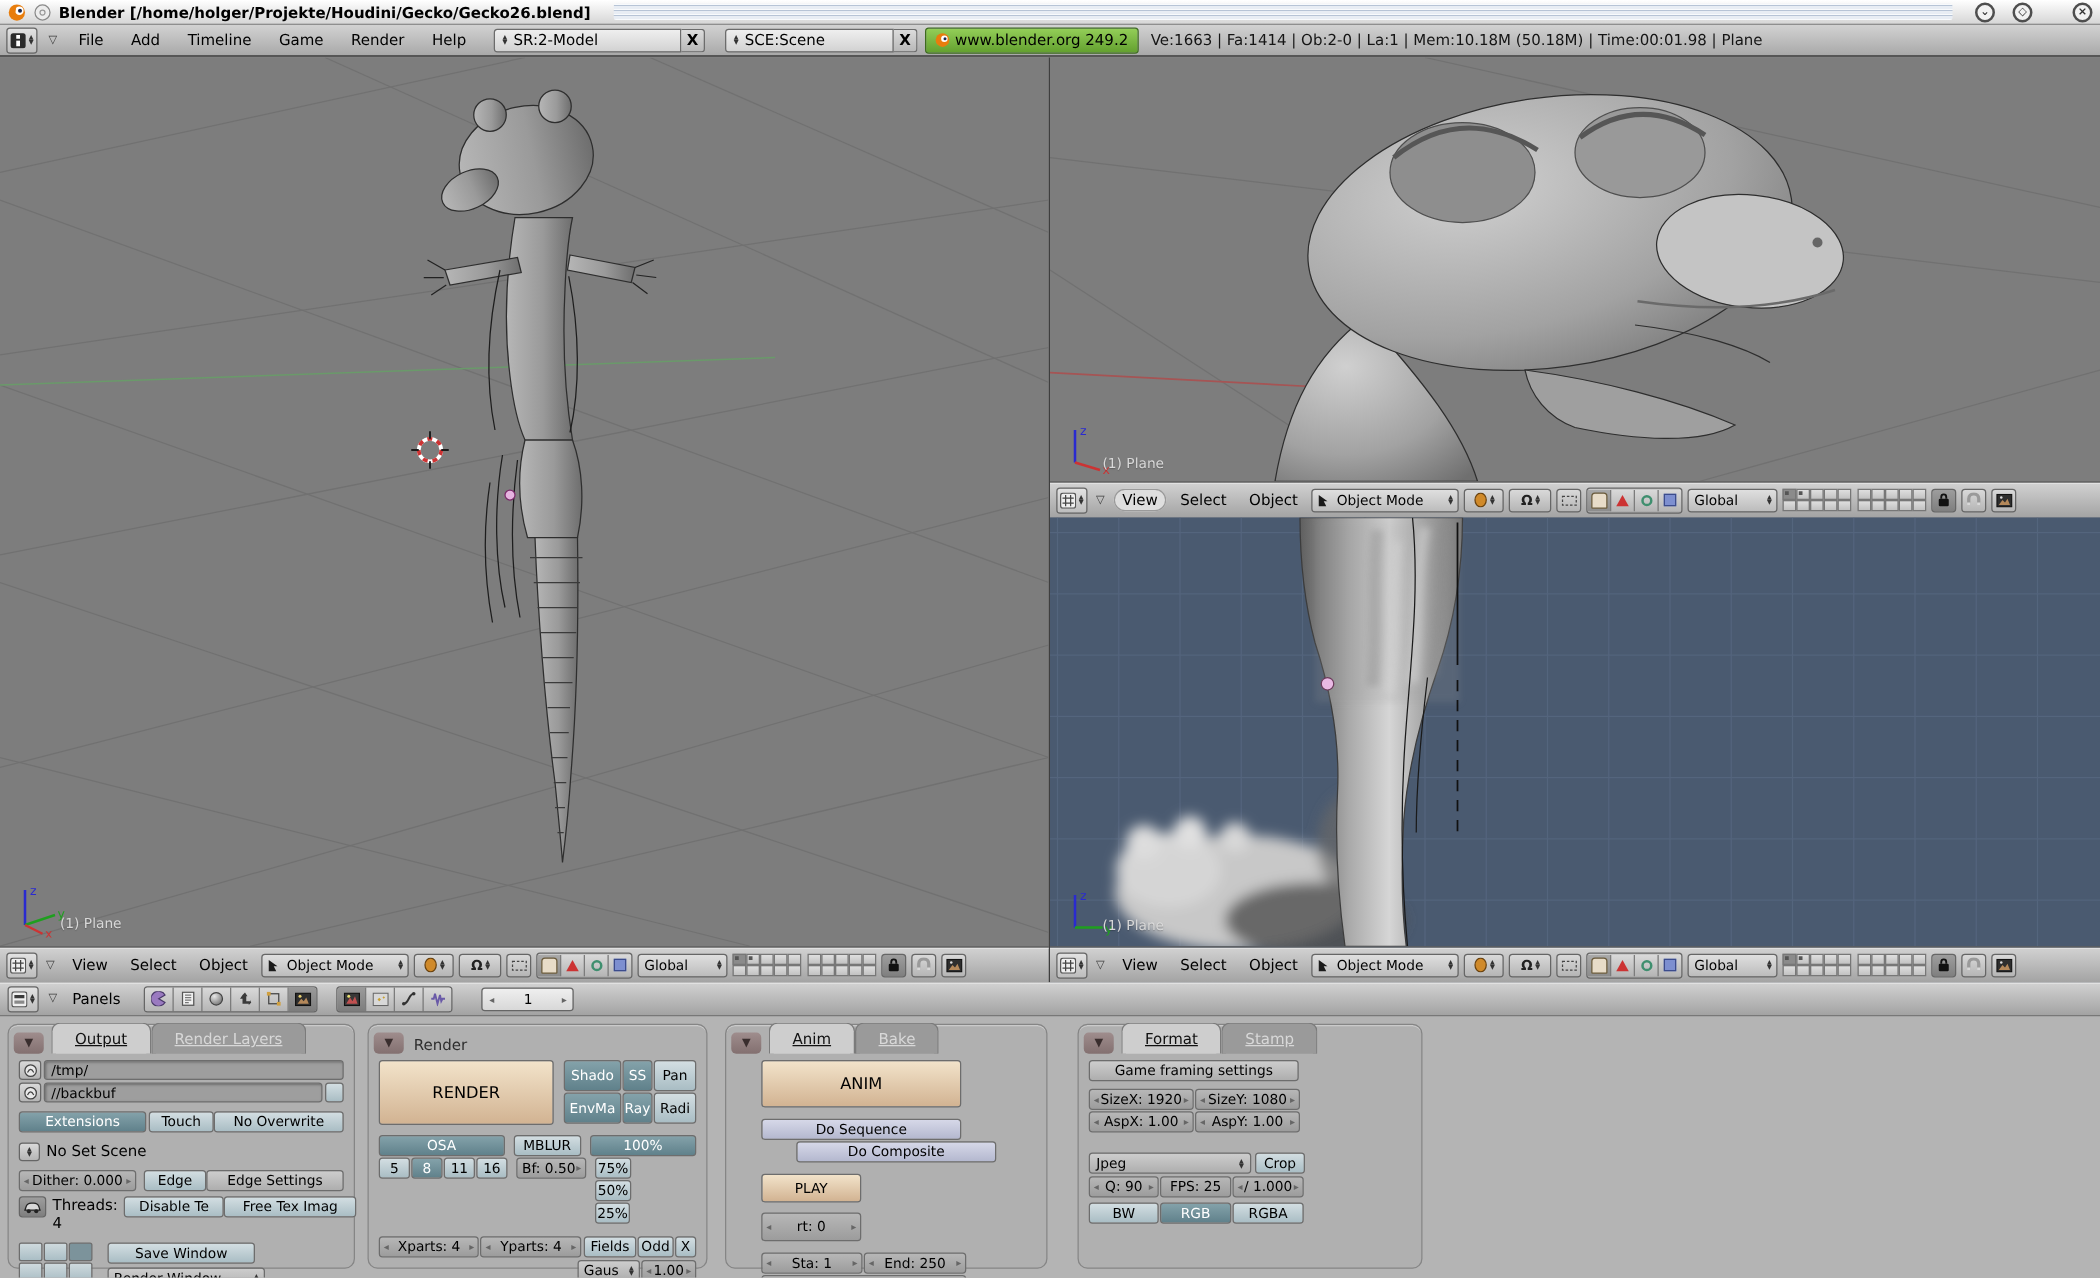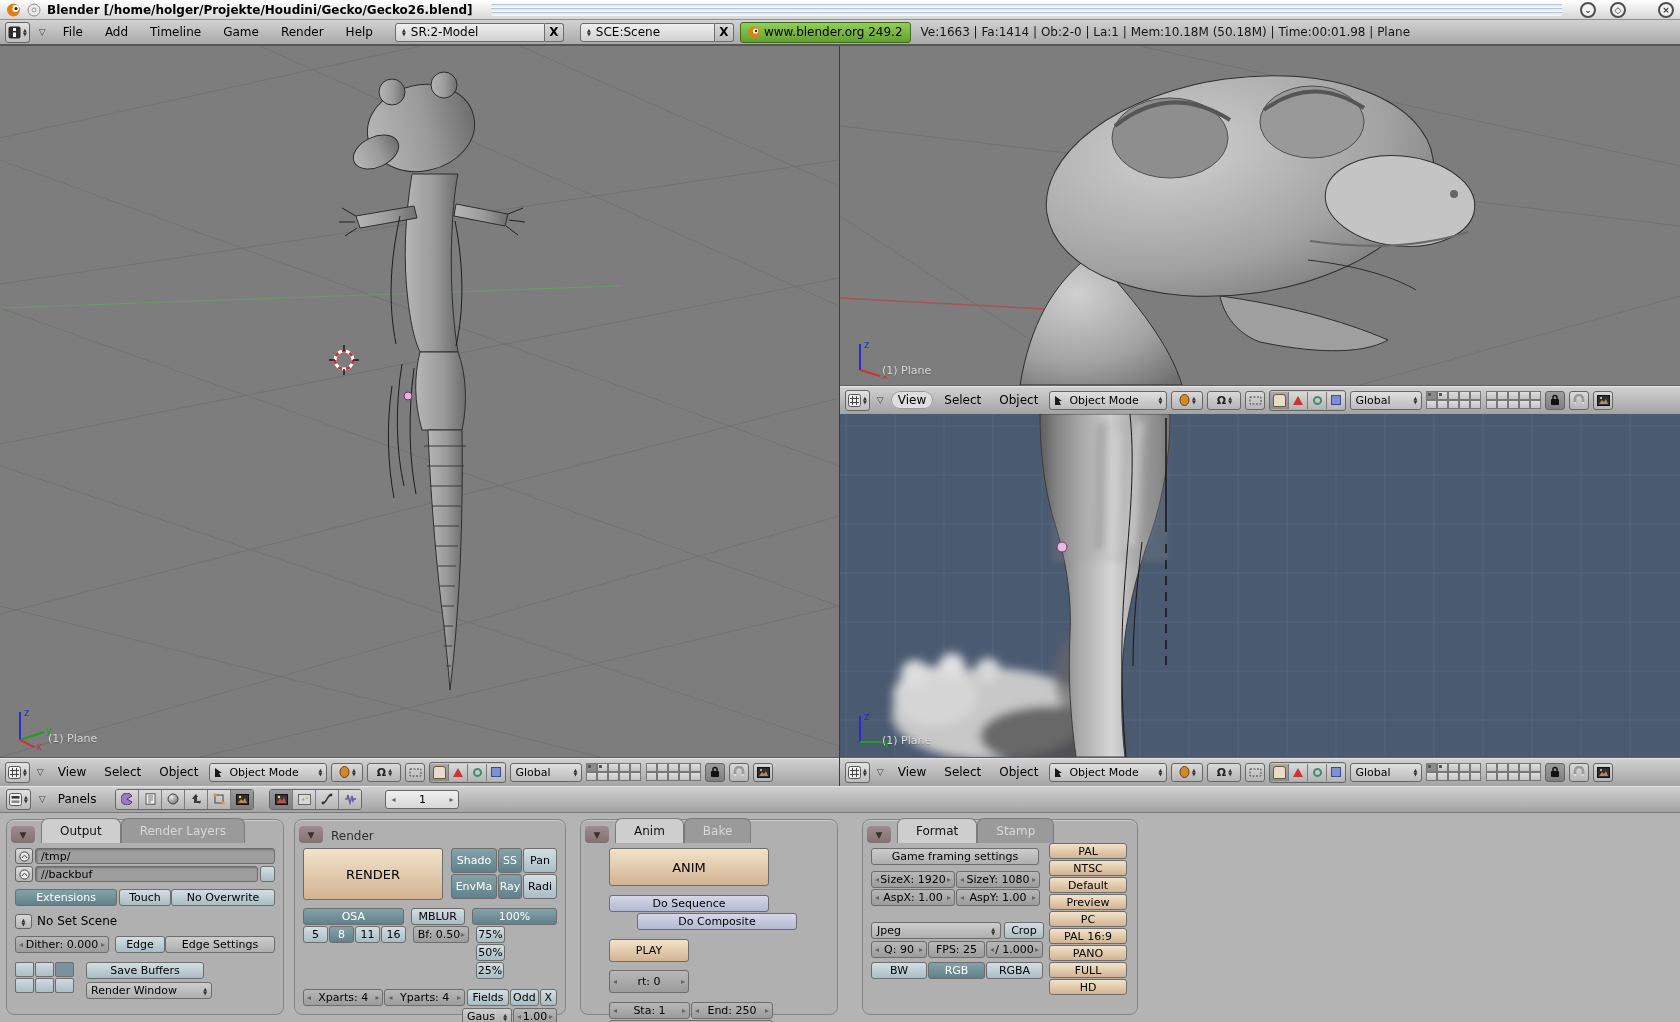--- a/index.html
+++ b/index.html
@@ -86,21 +86,21 @@
   .framefield{display:flex;align-items:center;justify-content:space-between;width:74px;height:19px;margin-left:18px;
     border:1px solid #666;border-radius:3px;background:linear-gradient(#efefef,#d8d8d8);padding:0 5px;box-sizing:border-box;}
   .arrc{font-size:8px;color:#666;}
   
   .panel{position:absolute;top:33px;height:196px;background:#b0b0b0;border:1px solid #858585;border-radius:8px;
     box-shadow:inset 0 1px 0 #cacaca;box-sizing:border-box;}
   .ptabs{display:flex;align-items:flex-end;height:21px;padding:2px 4px 0 4px;gap:0;}
   .coltri{width:24px;height:17px;border-radius:4px;background:linear-gradient(#9f8d8d,#837070);
     display:flex;align-items:center;justify-content:center;color:#3a2e2e;font-size:9px;margin-right:6px;}
   .tab{height:18px;display:flex;align-items:center;justify-content:center;padding:12px 18px;font-size:12px;
-    border:1px solid #7b7b7b;border-bottom:none;border-radius:7px 7px 0 0;box-sizing:border-box;}
+    border:1px solid #7b7b7b;border-bottom:none;border-radius:7px 7px 0 0;box-sizing:border-box;text-decoration:underline;}
   .tab.on{background:#cecece;color:#111;position:relative;z-index:2;}
   .tab.off{background:#9a9a9a;color:#d8d8d8;}
   .ptitle{font-size:12px;color:#2e2e2e;margin-left:2px;}
   .pbody{padding:5px 8px;}
   .row{display:flex;align-items:flex-start;}
   
   .w{display:flex;align-items:center;justify-content:center;height:17px;border:1px solid #6d6d6d;border-radius:3px;
      font-size:11px;box-sizing:border-box;white-space:nowrap;}
   .on1{background:linear-gradient(#84a2aa,#60818b);color:#fff;}
   .off1{background:linear-gradient(#d3dee2,#a9bdc4);color:#000;}
@@ -792,32 +792,46 @@
         <span class="w num" style="width:104px;">
             <span class="arrc">◂</span>
             <span class="val">Dither: 0.000</span>
             <span class="arrc">▸</span>
           </span>
         <span class="row" style="gap:0;">
           <span class="w off1" style="width:50px;">Edge</span>
           <span class="w gray" style="width:110px;">Edge Settings</span>
         </span>
       </div>
+      <div class="row" style="margin-top:4px;gap:5px;">
+        <span class="icbtn dark" style="height:17px;min-width:22px;">
+            <svg width="14" height="10" viewBox="0 0 14 10">
+              <path d="M1,7 L2,4 Q3,1.5 6,1.5 L8,1.5 Q11,1.5 12,4 L13,7 Z" fill="#d8d8d8" stroke="#222"></path>
+              <circle cx="4" cy="8" r="1.6" fill="#222"></circle>
+              <circle cx="10" cy="8" r="1.6" fill="#222"></circle>
+            </svg>
+          </span>
+        <span class="lbl" style="width:66px;">Threads: 4</span>
+        <span class="row" style="gap:0;">
+          <span class="w off1" style="width:80px;">Disable Te</span>
+          <span class="w off1" style="width:106px;">Free Tex Imag</span>
+        </span>
+      </div>
       <div class="row" style="margin-top:9px;gap:12px;align-items:flex-start;">
         <span class="grid9">
           <span class="g9c"></span>
             <span class="g9c"></span>
             <span class="g9c on"></span>
           <span class="g9c"></span>
             <span class="g9c"></span>
             <span class="g9c"></span>
 
         </span>
         <span style="display:flex;flex-direction:column;gap:3px;">
-          <span class="w off1" style="width:118px;">Save Buffers</span>
+          <span class="w off1" style="width:118px;">Save Window</span>
           <span class="w gray" style="width:126px;justify-content:space-between;padding:0 4px;">
             <span>Render Window</span>
               <span class="ud"></span>
           </span>
         </span>
       </div>
     </div>
   </div>
 
   <div class="panel" style="left:294px;width:272px;">
@@ -998,26 +1012,15 @@
             <span class="arrc">◂</span>
             <span class="val">/ 1.000</span>
             <span class="arrc">▸</span>
           </span>
       </div>
       <div class="row" style="margin-top:4px;gap:1px;">
         <span class="w off1" style="width:56px;">BW</span>
         <span class="w on1" style="width:57px;">RGB</span>
         <span class="w off1" style="width:57px;">RGBA</span>
       </div>
-      <div style="position:absolute;right:10px;top:0;width:78px;display:flex;flex-direction:column;gap:1px;">
-        <span class="w act" style="height:16px;">PAL</span>
-        <span class="w act" style="height:16px;">NTSC</span>
-        <span class="w act" style="height:16px;">Default</span>
-        <span class="w act" style="height:16px;">Preview</span>
-        <span class="w act" style="height:16px;">PC</span>
-        <span class="w act" style="height:16px;">PAL 16:9</span>
-        <span class="w act" style="height:16px;">PANO</span>
-        <span class="w act" style="height:16px;">FULL</span>
-        <span class="w act" style="height:16px;">HD</span>
-      </div>
     </div>
   </div>
 </div>
 
 </body></html>

